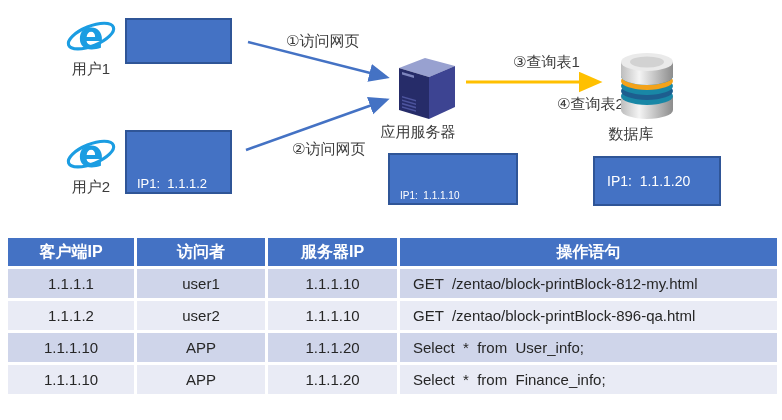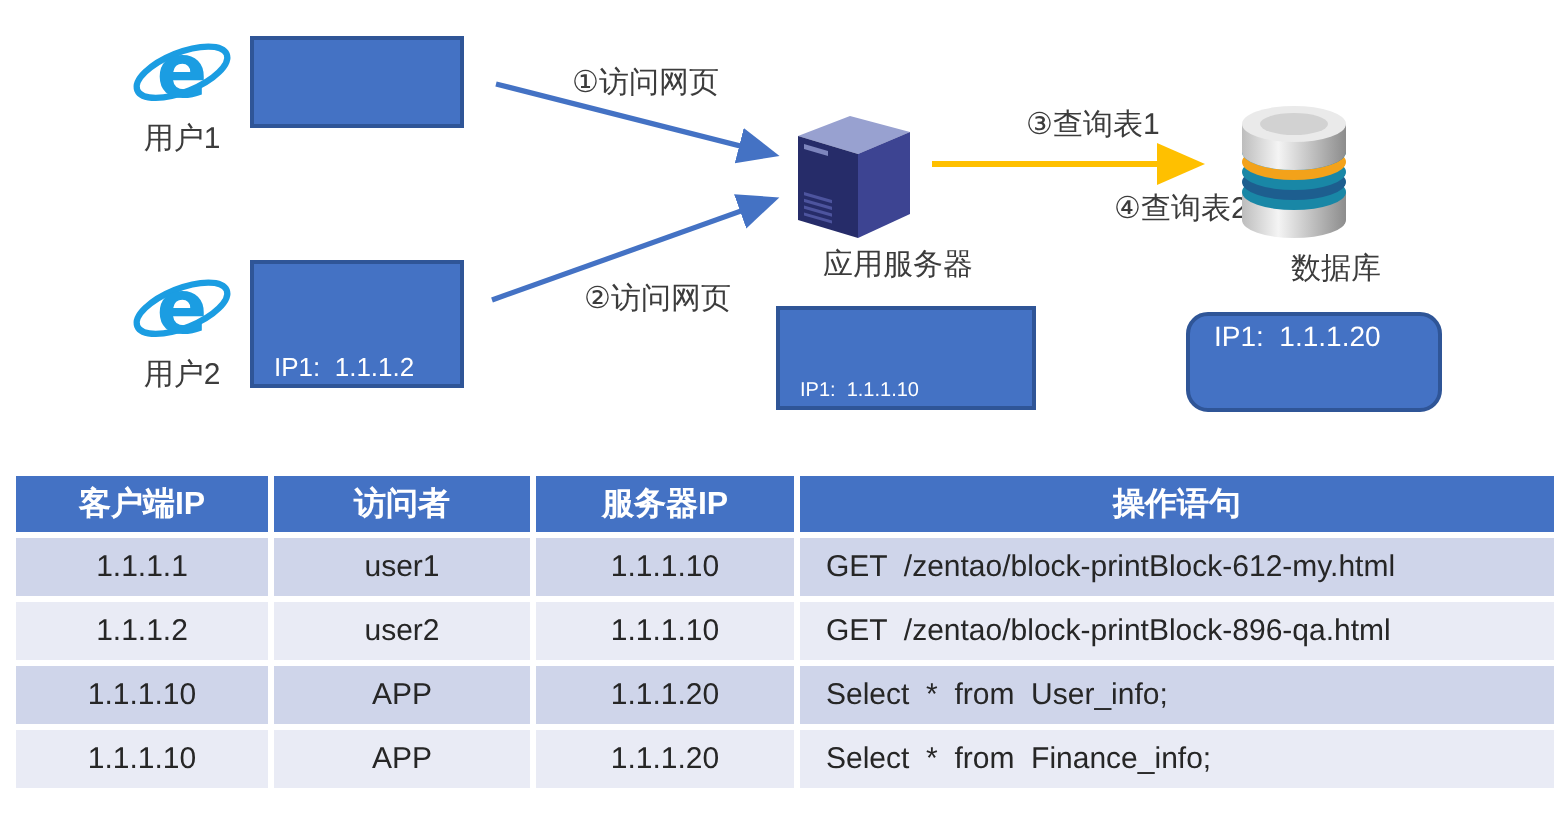--- a/index.html
+++ b/index.html
@@ -11,21 +11,21 @@
   .canvas{position:relative; width:782px; height:420px; background:#fff; overflow:hidden;}
 
   .abs{position:absolute;}
   .clabel{font-size:15px; color:var(--label); text-align:center;}
   .flowlabel{font-size:15px; color:var(--label); white-space:nowrap;}
 
   .ibox{
     background:var(--blue); border:2px solid var(--blue-border); color:#fff;
     font-size:13px; line-height:1.45; padding:5px 6px 0 10px; white-space:pre;
   }
-  .ibox.center{display:flex; align-items:flex-start; padding:0 0 0 12px; font-size:14px;border-radius:11px;}
+  .ibox.center{display:flex; align-items:center; padding:0 0 0 12px; font-size:14px;}
 
   svg{display:block;}
 
   table.log{
     position:absolute; left:8px; top:238px; width:769px;
     border-collapse:separate; border-spacing:0; table-layout:fixed;
   }
   table.log th{
     background:var(--blue); color:#fff; font-weight:bold; font-size:16px;
     height:31px; border-bottom:3px solid #fff; text-align:center; vertical-align:middle;
@@ -87,21 +87,21 @@
   <svg class="abs" style="left:396px;top:50px;" width="62" height="72" viewBox="0 0 62 70">
     <polygon points="3,17 29,7 59,15 33,26" fill="#98a1d0"></polygon>
     <polygon points="3,17 33,26 33,68 3,59" fill="#262c69"></polygon>
     <polygon points="33,26 59,15 59,56 33,68" fill="#3d4492"></polygon>
     <polygon points="6,21 18,24.5 18,27 6,23.5" fill="#7d85bd"></polygon>
     <polygon points="6,45 20,49 20,50.6 6,46.6" fill="#4d549e"></polygon>
     <polygon points="6,48.4 20,52.4 20,54 6,50" fill="#4d549e"></polygon>
     <polygon points="6,51.8 20,55.8 20,57.4 6,53.4" fill="#4d549e"></polygon>
     <polygon points="6,55.2 20,59.2 20,60.8 6,56.8" fill="#4d549e"></polygon>
   </svg>
-  <div class="abs clabel" style="left:401px;top:123px;width:96px;">应用服务器</div>
+  <div class="abs clabel" style="left:370px;top:123px;width:96px;">应用服务器</div>
   <div class="abs ibox" style="left:388px;top:153px;width:130px;height:52px;font-size:10px;">
     <div>IP1:  1.1.1.10</div>
     <div>数据库账号:  APP</div>
   </div>
 
   <svg class="abs" style="left:619px;top:50px;" width="56" height="72" viewBox="0 0 56 72">
     <defs>
       <linearGradient id="silv" x1="0" y1="0" x2="1" y2="0">
         <stop offset="0" stop-color="#bdbdbd"></stop>
         <stop offset="0.35" stop-color="#f4f4f4"></stop>
@@ -111,21 +111,21 @@
     <path d="M2,46 v14 a26,9 0 0 0 52,0 v-14 z" fill="url(#silv)"></path>
     <ellipse cx="28" cy="46" rx="26" ry="9" fill="#1987a6"></ellipse>
     <ellipse cx="28" cy="41" rx="26" ry="9" fill="#1d5e8f"></ellipse>
     <ellipse cx="28" cy="36" rx="26" ry="9" fill="#1987a6"></ellipse>
     <ellipse cx="28" cy="31" rx="26" ry="9" fill="#f3a21a"></ellipse>
     <ellipse cx="28" cy="26" rx="26" ry="9" fill="#1987a6"></ellipse>
     <path d="M2,12 v14 a26,9 0 0 0 52,0 v-14 z" fill="url(#silv)"></path>
     <ellipse cx="28" cy="12" rx="26" ry="9" fill="#eaeaea"></ellipse>
     <ellipse cx="28" cy="12" rx="17" ry="5.5" fill="#d2d2d2"></ellipse>
   </svg>
-  <div class="abs clabel" style="left:626px;top:125px;width:84px;">数据库</div>
+  <div class="abs clabel" style="left:589px;top:125px;width:84px;">数据库</div>
   <div class="abs ibox center" style="left:593px;top:156px;width:128px;height:50px;">
     <div>IP1:  1.1.1.20</div>
   </div>
 
   <table class="log">
     <colgroup>
       <col style="width:129px">
         <col style="width:131px">
         <col style="width:132px">
         <col style="width:377px">
@@ -136,21 +136,21 @@
         <th>访问者</th>
         <th>服务器IP</th>
         <th class="stmt-h">操作语句</th>
       </tr>
     </thead>
     <tbody>
       <tr class="odd">
         <td>1.1.1.1</td>
         <td>user1</td>
         <td>1.1.1.10</td>
-        <td class="stmt">GET  /zentao/block-printBlock-612-my.html</td>
+        <td class="stmt">GET  /zentao/block-printBlock-812-my.html</td>
       </tr>
       <tr class="even">
         <td>1.1.1.2</td>
         <td>user2</td>
         <td>1.1.1.10</td>
         <td class="stmt">GET  /zentao/block-printBlock-896-qa.html</td>
       </tr>
       <tr class="odd">
         <td>1.1.1.10</td>
         <td>APP</td>

